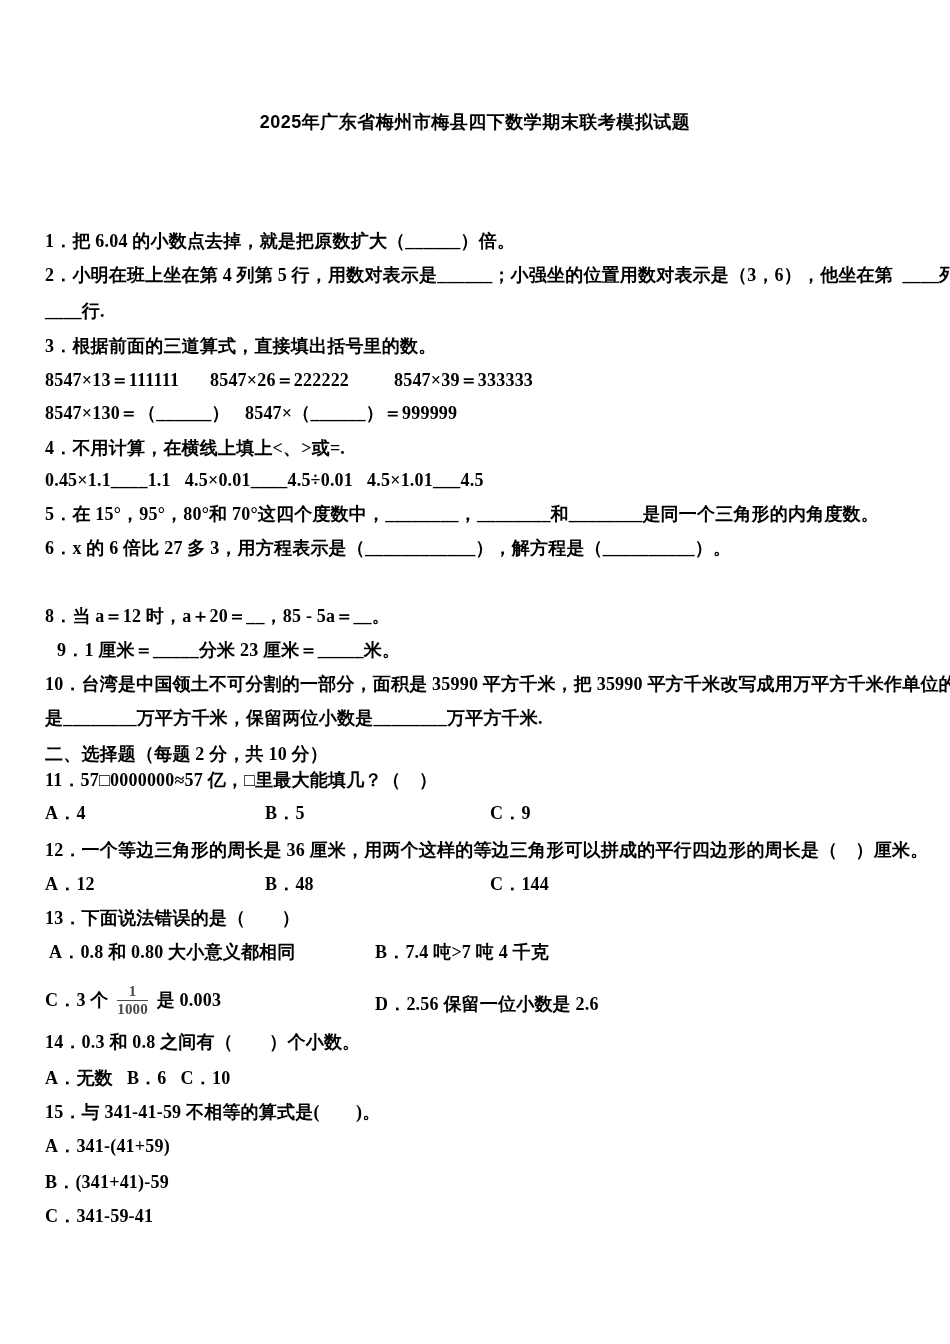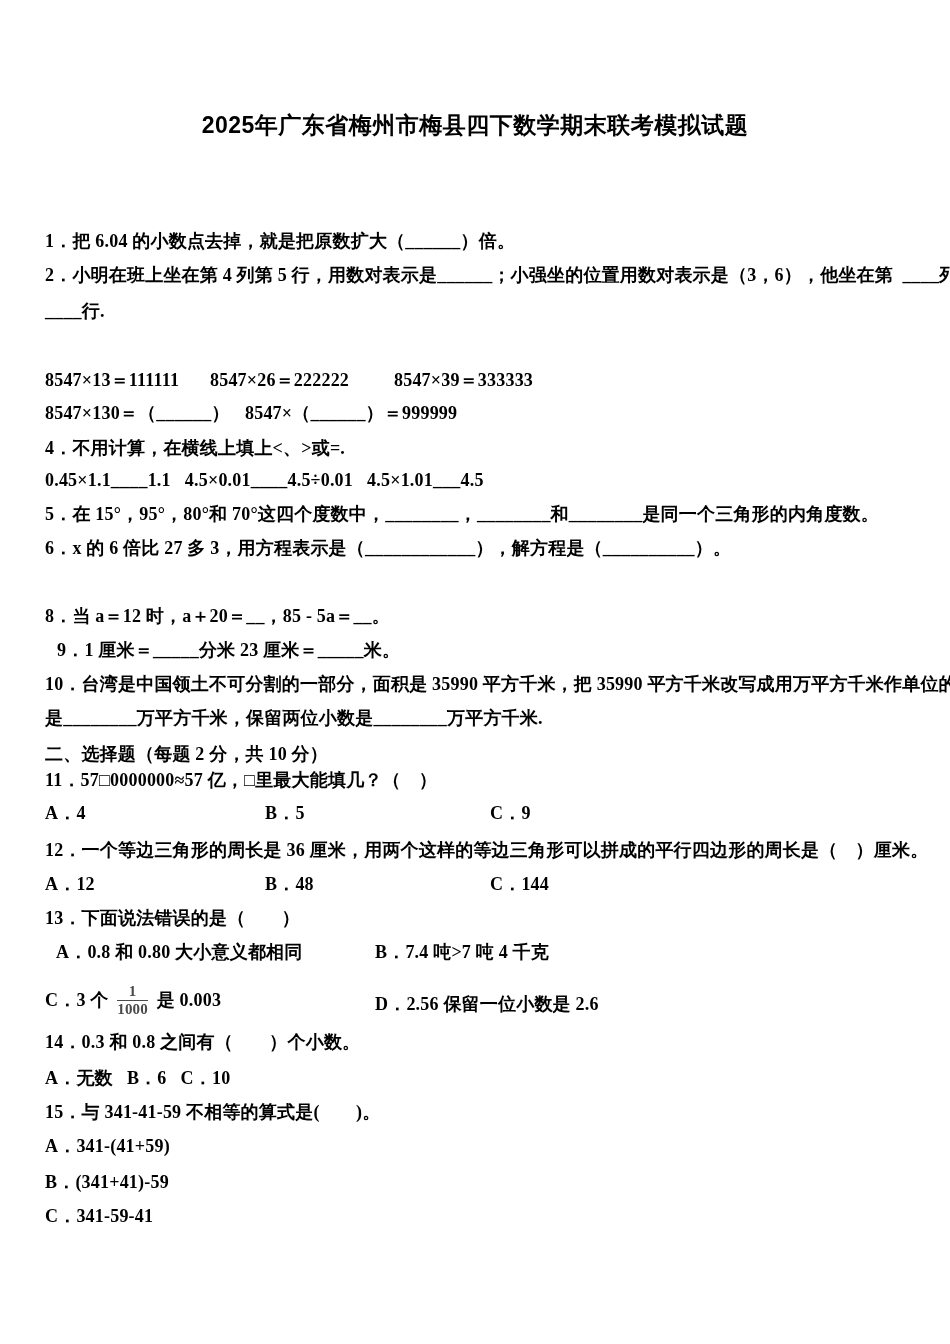--- a/index.html
+++ b/index.html
@@ -10,21 +10,21 @@
     overflow: hidden;
     font-family: "Liberation Serif", "DejaVu Serif", serif;
     color: #000;
   }
   .page-title {
     position: absolute;
     top: 110px; left: 0; width: 100%;
     text-align: center;
     font-family: "Liberation Sans", "DejaVu Sans", sans-serif;
     font-weight: bold;
-    font-size: 23px;
+    font-size: 18px;
     letter-spacing: 0.5px;
   }
   .doc-body { position: absolute; inset: 0; }
   .line {
     position: absolute;
     left: 45px;
     font-size: 18px;
     line-height: 24px;
     font-weight: 600;
     white-space: pre;
@@ -47,37 +47,38 @@
 </style>
 </head>
 <body>
 
 <div class="page-title">2025年广东省梅州市梅县四下数学期末联考模拟试题</div>
 
 <div class="doc-body">
     <div class="line" style="top: 229px;">1．把 6.04 的小数点去掉，就是把原数扩大（______）倍。</div>
     <div class="line" style="top: 263px;">2．小明在班上坐在第 4 列第 5 行，用数对表示是______；小强坐的位置用数对表示是（3，6），他坐在第  ____列第</div>
     <div class="line" style="top: 299px;">____行.</div>
+    <div class="line" style="top: 334px;">3．根据前面的三道算式，直接填出括号里的数。</div>
     <div class="line" style="top: 368px;"><span class="col" style="left: 0px;">8547×13＝111111</span><span class="col" style="left: 165px;">8547×26＝222222</span><span class="col" style="left: 332px; margin-left: 17px;">8547×39＝333333</span></div>
     <div class="line" style="top: 401px;"><span class="col" style="left: 0px;">8547×130＝（______）</span><span class="col" style="left: 200px;">8547×（______）＝999999</span></div>
     <div class="line" style="top: 436px;">4．不用计算，在横线上填上&lt;、&gt;或=.</div>
     <div class="line" style="top: 468px;">0.45×1.1____1.1   4.5×0.01____4.5÷0.01   4.5×1.01___4.5</div>
     <div class="line" style="top: 502px;">5．在 15°，95°，80°和 70°这四个度数中，________，________和________是同一个三角形的内角度数。</div>
     <div class="line" style="top: 536px;">6．x 的 6 倍比 27 多 3，用方程表示是（____________），解方程是（__________）。</div>
     <div class="line" style="top: 604px;">8．当 a＝12 时，a＋20＝__，85 - 5a＝__。</div>
     <div class="line" style="top: 638px; margin-left: 12px;">9．1 厘米＝_____分米 23 厘米＝_____米。</div>
     <div class="line" style="top: 672px;">10．台湾是中国领土不可分割的一部分，面积是 35990 平方千米，把 35990 平方千米改写成用万平方千米作单位的数</div>
     <div class="line" style="top: 706px;">是________万平方千米，保留两位小数是________万平方千米.</div>
     <div class="line" style="top: 742px;">二、选择题（每题 2 分，共 10 分）</div>
     <div class="line" style="top: 768px;">11．57□0000000≈57 亿，□里最大能填几？（　）</div>
     <div class="line" style="top: 801px;"><span class="col" style="left: 0px;">A．4</span><span class="col" style="left: 220px; font-family: Liberation Serif, serif;">B．5</span><span class="col" style="left: 445px;">C．9</span></div>
     <div class="line" style="top: 838px;">12．一个等边三角形的周长是 36 厘米，用两个这样的等边三角形可以拼成的平行四边形的周长是（　）厘米。</div>
     <div class="line" style="top: 872px;"><span class="col" style="left: 0px;">A．12</span><span class="col" style="left: 220px;">B．48</span><span class="col" style="left: 445px;">C．144</span></div>
     <div class="line" style="top: 906px;">13．下面说法错误的是（　　）</div>
-    <div class="line" style="top: 940px;"><span class="col" style="left: 11px;">A．0.8 和 0.80 大小意义都相同</span><span class="col" style="left: 330px;">B．7.4 吨&gt;7 吨 4 千克</span></div>
+    <div class="line" style="top: 940px;"><span class="col" style="left: 4px;">A．0.8 和 0.80 大小意义都相同</span><span class="col" style="left: 330px;">B．7.4 吨&gt;7 吨 4 千克</span></div>
     <div class="line" style="top: 985px;"><span class="col" style="left: 0px;">C．3 个 <span class="frac"><span class="num">1</span><span class="den">1000</span></span> 是 0.003</span><span class="col" style="left: 330px; margin-top: 7px;">D．2.56 保留一位小数是 2.6</span></div>
     <div class="line" style="top: 1030px;">14．0.3 和 0.8 之间有（　　）个小数。</div>
     <div class="line" style="top: 1066px;">A．无数   B．6   C．10</div>
     <div class="line" style="top: 1100px;">15．与 341-41-59 不相等的算式是(　　)。</div>
     <div class="line" style="top: 1134px;">A．341-(41+59)</div>
     <div class="line" style="top: 1170px;">B．(341+41)-59</div>
     <div class="line" style="top: 1204px;">C．341-59-41</div>
   </div>
 
 </body></html>

